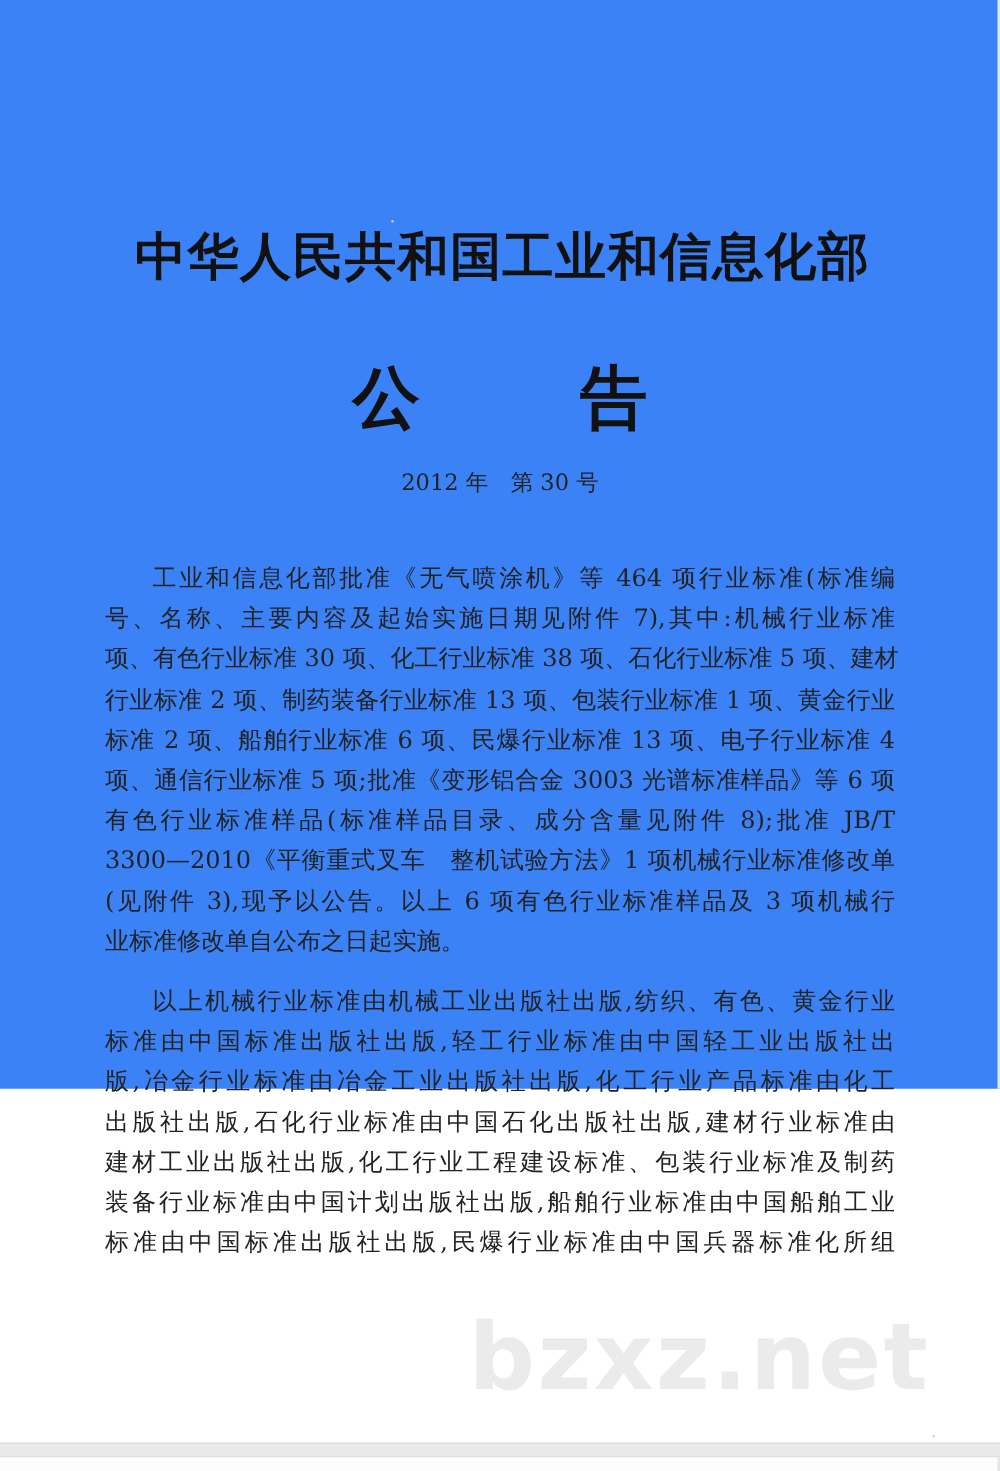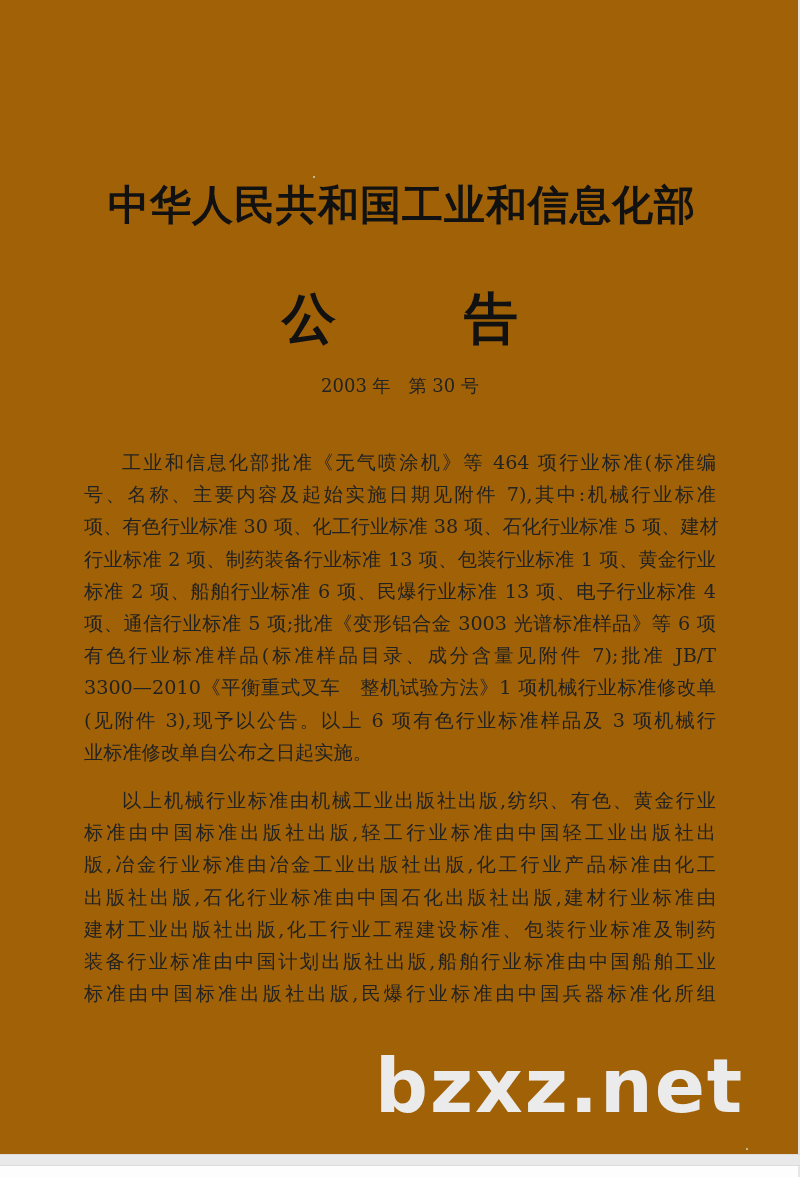--- a/index.html
+++ b/index.html
@@ -3,22 +3,22 @@
 <meta charset="utf-8">
 <style>
   html, body { margin: 0; padding: 0; }
   body {
     width: 800px; height: 1177px; overflow: hidden;
     background: #ffffff; position: relative;
     font-family: "DejaVu Serif", "Liberation Serif", serif;
     color: #1a1a1a;
   }
   .page {
-    position: absolute; left: 0; top: 0; width: 798px; height: 1177px;
-    background: #a16207;
+    position: absolute; left: 0; top: 0; width: 798px; height: 871px;
+    background: #3b82f6;
     border-right: 2px solid #e6e6e6;
   }
   .bottom-gap {
     position: absolute; left: 0; top: 1154px; width: 800px; height: 10px;
     background: #e9e9e9;
     border-top: 1px solid #dcdcdc; border-bottom: 1px solid #dcdcdc;
   }
   .next-page {
     position: absolute; left: 0; top: 1166px; width: 798px; height: 11px;
     background: #fdfdfd;
@@ -65,32 +65,32 @@
 
 <div class="page">
 
   <div class="title">中华人民共和国工业和信息化部</div>
 
   <div class="subtitle">
     <span>公</span><span class="gap"></span><span>告</span>
   </div>
 
   <div class="issue">
-    <span>2003 年</span><span class="sp"></span><span>第 30 号</span>
+    <span>2012 年</span><span class="sp"></span><span>第 30 号</span>
   </div>
 
   <div class="body-text">
     <div>
       <span class="line indent">工业和信息化部批准《无气喷涂机》等 464 项行业标准(标准编</span>
       <span class="line">号、名称、主要内容及起始实施日期见附件 7),其中:机械行业标准</span>
       <span class="line">项、有色行业标准 30 项、化工行业标准 38 项、石化行业标准 5 项、建材</span>
       <span class="line">行业标准 2 项、制药装备行业标准 13 项、包装行业标准 1 项、黄金行业</span>
       <span class="line">标准 2 项、船舶行业标准 6 项、民爆行业标准 13 项、电子行业标准 4</span>
       <span class="line">项、通信行业标准 5 项;批准《变形铝合金 3003 光谱标准样品》等 6 项</span>
-      <span class="line">有色行业标准样品(标准样品目录、成分含量见附件 7);批准 JB/T</span>
+      <span class="line">有色行业标准样品(标准样品目录、成分含量见附件 8);批准 JB/T</span>
       <span class="line">3300—2010《平衡重式叉车　整机试验方法》1 项机械行业标准修改单</span>
       <span class="line">(见附件 3),现予以公告。以上 6 项有色行业标准样品及 3 项机械行</span>
       <span class="line last">业标准修改单自公布之日起实施。</span>
     </div>
     <div class="para-gap"></div>
     <div>
       <span class="line indent">以上机械行业标准由机械工业出版社出版,纺织、有色、黄金行业</span>
       <span class="line">标准由中国标准出版社出版,轻工行业标准由中国轻工业出版社出</span>
       <span class="line">版,冶金行业标准由冶金工业出版社出版,化工行业产品标准由化工</span>
       <span class="line">出版社出版,石化行业标准由中国石化出版社出版,建材行业标准由</span>

